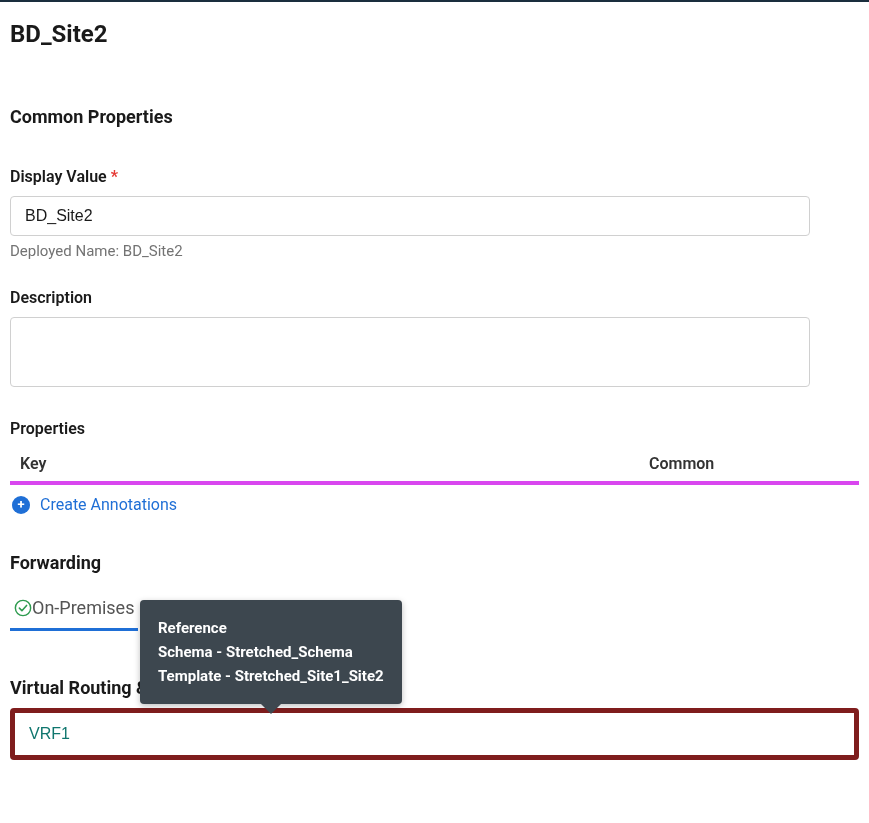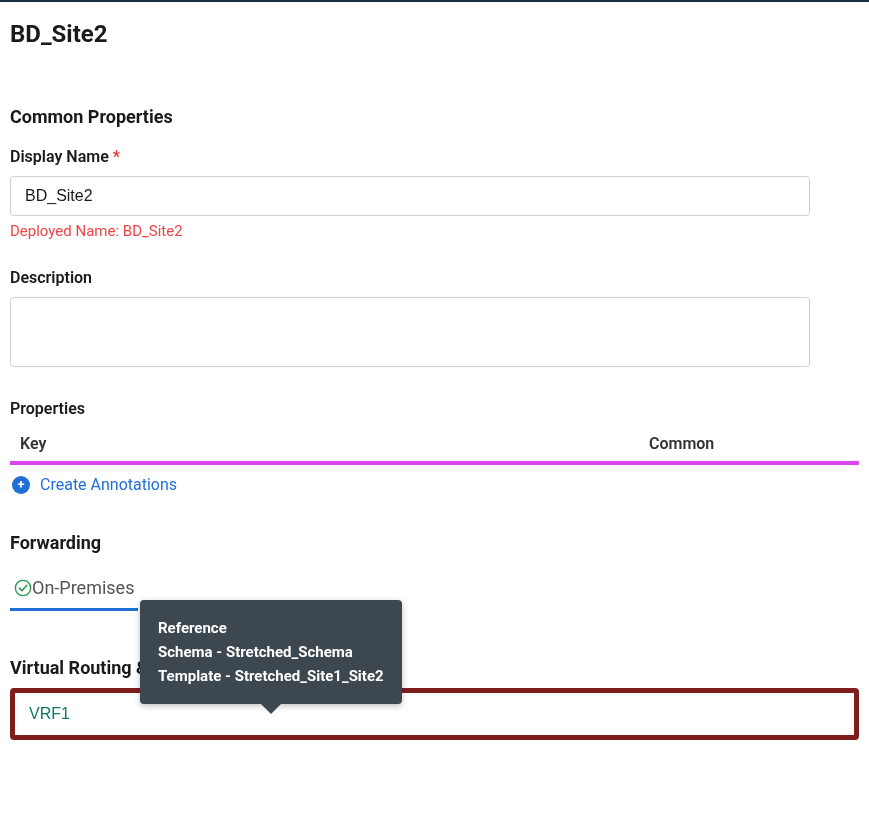--- a/index.html
+++ b/index.html
@@ -26,21 +26,21 @@
       padding: 18px 10px 10px 10px;
       color: #1a1a1a;
     }
     .content {
       padding: 0 10px;
     }
     .section-heading {
       font-size: 18px;
       font-weight: 700;
       margin-top: 48px;
-      margin-bottom: 20px;
+      margin-bottom: 40px;
       color: #1a1a1a;
     }
     .section-heading.tight {
       margin-top: 28px;
       margin-bottom: 16px;
     }
     .field-label {
       font-size: 16px;
       font-weight: 600;
       margin-bottom: 10px;
@@ -72,21 +72,21 @@
       padding: 10px 14px;
       font-size: 16px;
       color: #1a1a1a;
       outline: none;
       height: 70px;
       resize: none;
       background: #fff;
     }
     .helper-text {
       font-size: 15px;
-      color: #ef4444;
+      color: #737373;
       margin-top: 6px;
     }
     .field-block {
       margin-bottom: 28px;
     }
     .subsection-label {
       font-size: 16px;
       font-weight: 600;
       margin-bottom: 10px;
       color: #1a1a1a;
@@ -225,21 +225,21 @@
 <div class="top-border"></div>
 
 <h1 class="page-title">BD_Site2</h1>
 
 <div class="content">
 
   <h2 class="section-heading">Common Properties</h2>
 
   <div class="field-block">
     <div class="field-label">
-      <span>Display Name</span>
+      <span>Display Value</span>
       <span class="required-star">*</span>
     </div>
     <input type="text" class="text-input" value="BD_Site2" style="">
     <div class="helper-text">
       <span>Deployed Name: </span><span>BD_Site2</span>
     </div>
   </div>
 
   <div class="field-block">
     <div class="field-label">

